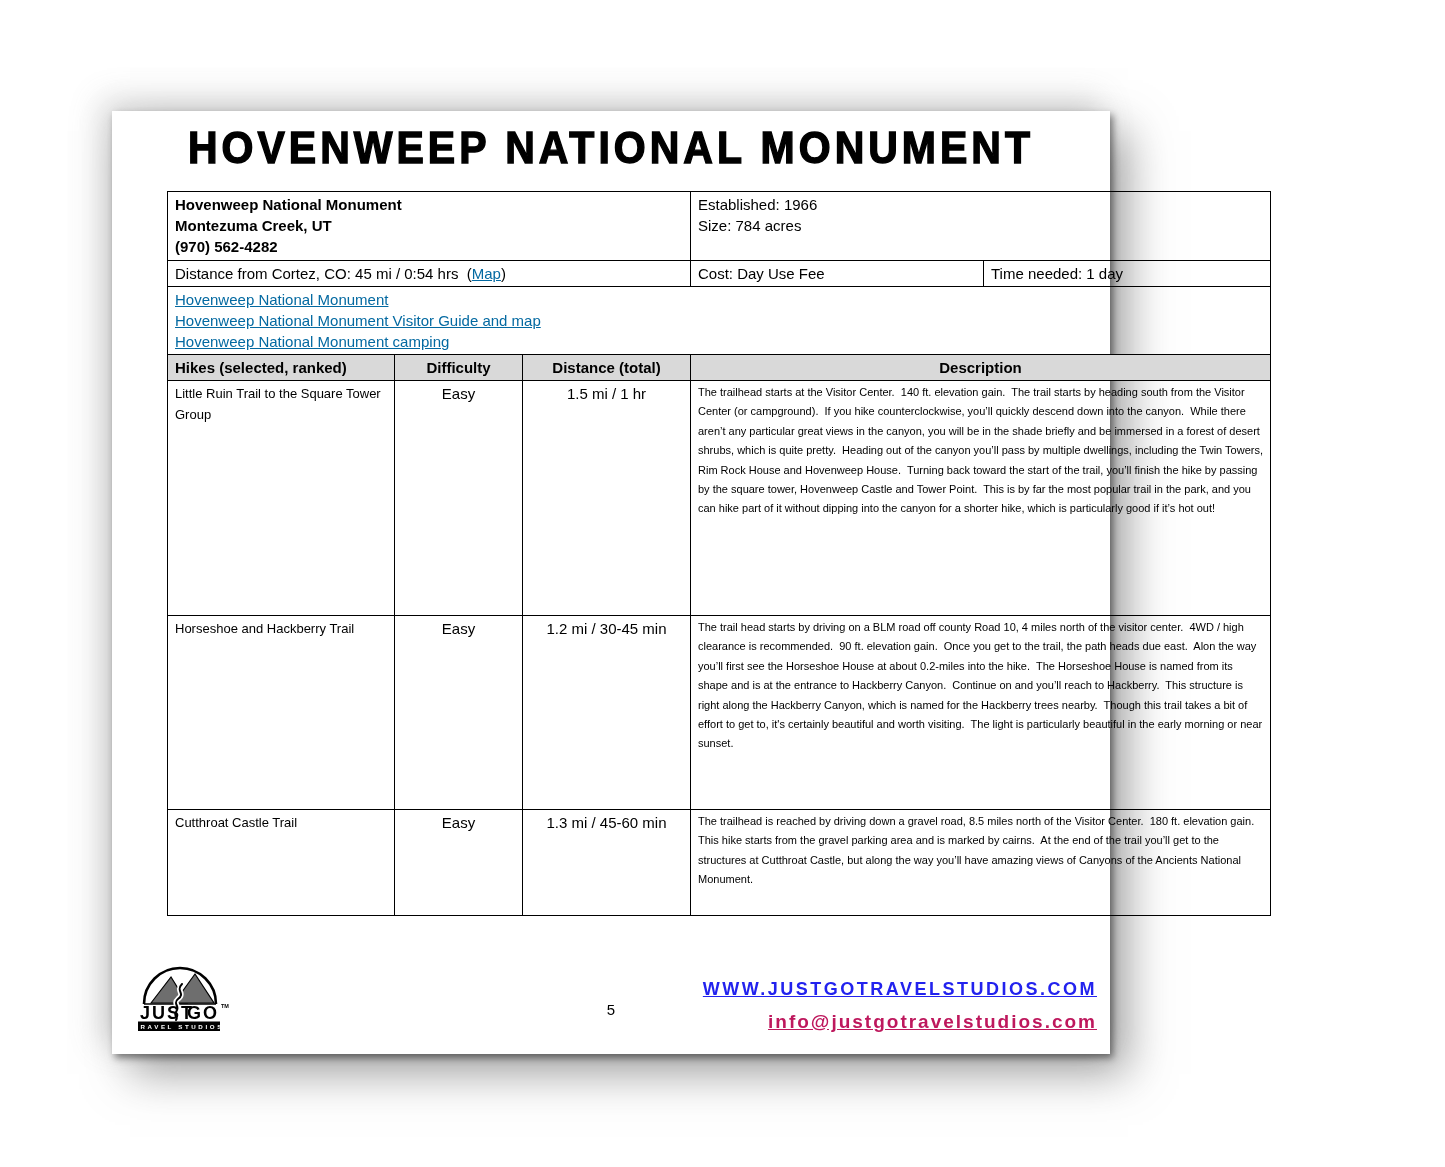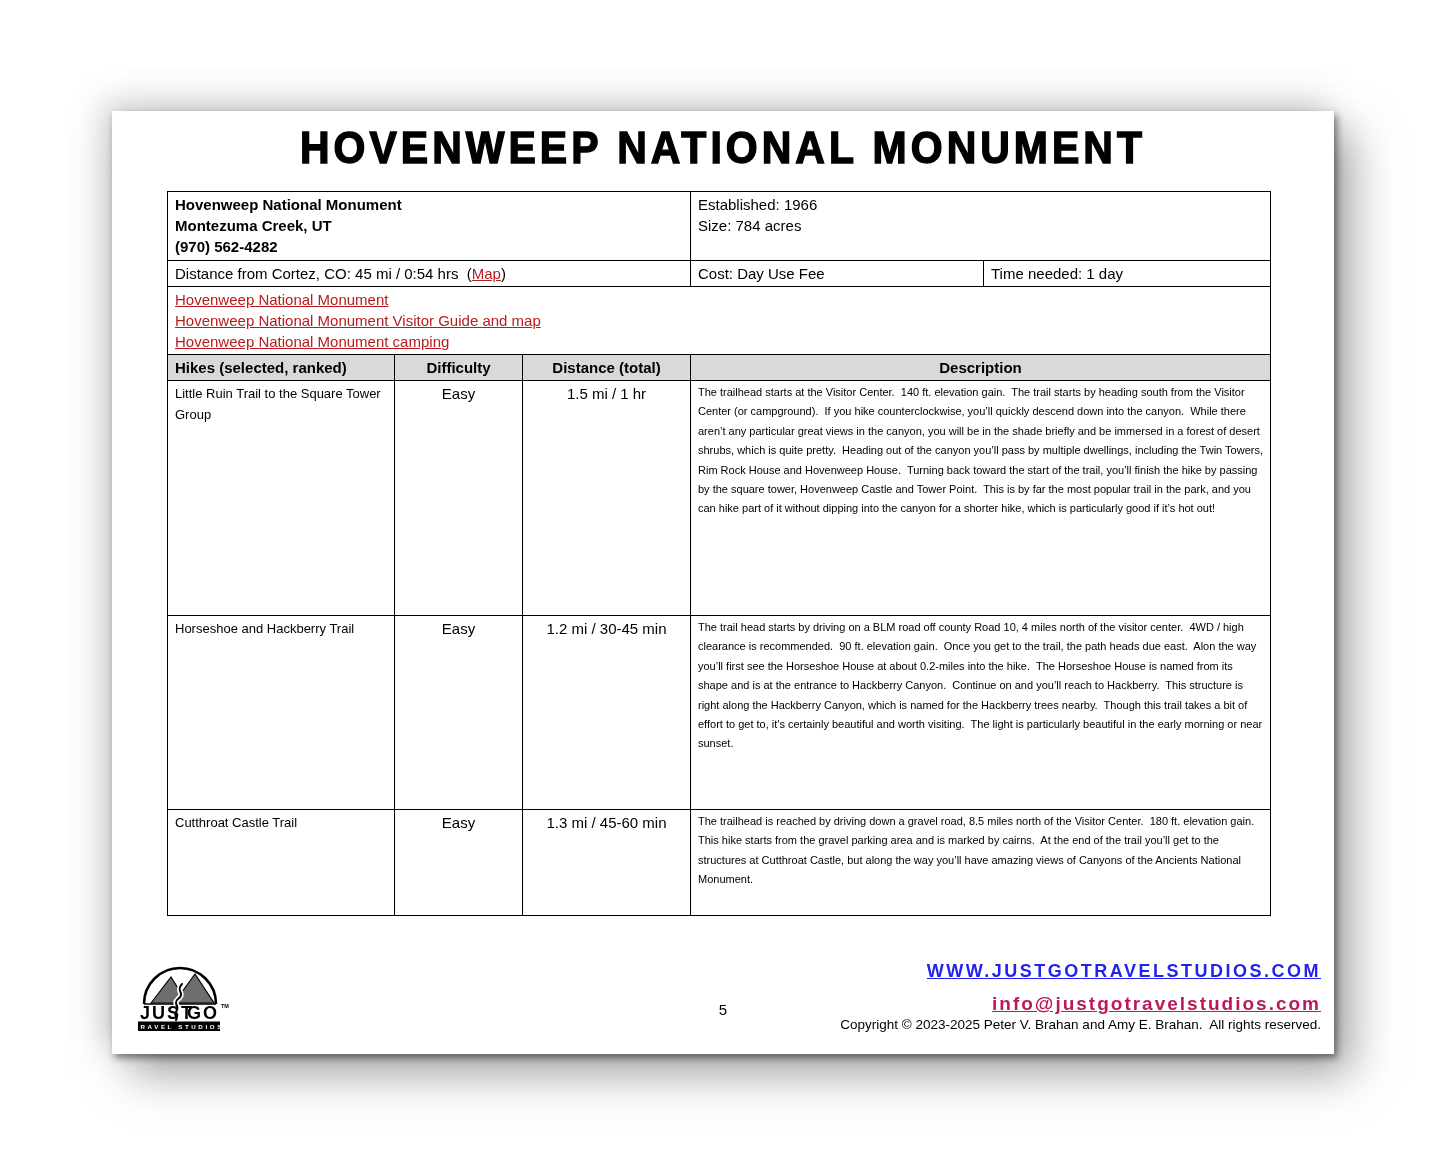--- a/index.html
+++ b/index.html
@@ -1,19 +1,19 @@
 <!DOCTYPE html>
 <html><head>
 <meta charset="utf-8">
 <style>
   html,body{margin:0;padding:0;background:#ffffff;}
   body{width:1445px;height:1167px;position:relative;font-family:"Liberation Sans",sans-serif;overflow:hidden;}
 
   .page{
-    position:absolute;left:112px;top:111px;width:1222px;height:943px;background:#ffffff;
+    position:absolute;left:112px;top:111px;width:998px;height:943px;background:#ffffff;
     box-shadow: 3px 4px 7px rgba(0,0,0,0.45), 18px 20px 42px rgba(90,90,90,0.55), -10px -10px 30px rgba(120,120,120,0.30);
   }
 
   .doc-title{
     margin:14px 0 0 0;text-align:center;
     font-size:41px;font-weight:bold;letter-spacing:4px;color:#000;
     -webkit-text-stroke:1.3px #000;
     transform:scaleY(1.06);
   }
 
@@ -31,21 +31,21 @@
   .row-links td{height:62px;}
   .row-header td{height:20px;background:#D9D9D9;font-weight:bold;}
   .row-hike1 > td{height:230px;}
   .row-hike2 > td{height:189px;}
   .row-hike3 > td{height:101px;}
   .center{text-align:center;}
   .desc{font-size:11px;line-height:19.4px;white-space:pre-wrap;}
   .hike-name{font-size:13px;}
   .prewrap{white-space:pre-wrap;}
 
-  a.doc-link{color:#b91c1c;text-decoration:underline;cursor:pointer;}
+  a.doc-link{color:#0369a1;text-decoration:underline;cursor:pointer;}
   .links-stack a{display:inline-block;}
   .links-stack div{line-height:21px;}
 
   
   .logo{position:absolute;left:6px;top:851px;}
   .page-number{position:absolute;left:50%;transform:translateX(-50%);bottom:36px;font-size:15px;color:#000;}
   .footer-right{position:absolute;right:13px;bottom:20px;text-align:right;line-height:1.25;}
   .footer-site{display:block;font-size:18px;font-weight:bold;letter-spacing:2.5px;color:#2222EE;text-decoration:underline;}
   .footer-email{display:block;font-size:19px;font-weight:bold;letter-spacing:2px;color:#be185d;text-decoration:underline;margin-top:10px;}
   .footer-copy{display:block;font-size:13.5px;color:#000;margin-top:1px;white-space:pre-wrap;}
@@ -150,16 +150,15 @@
 
     <rect x="20" y="59.5" width="82" height="9.5" fill="#000"></rect>
     <text x="61" y="67" font-size="6.2" font-weight="bold" letter-spacing="2.6" fill="#fff" text-anchor="middle">TRAVEL STUDIOS</text>
   </svg>
 
   <div class="page-number">5</div>
 
   <div class="footer-right">
     <a class="footer-site">WWW.JUSTGOTRAVELSTUDIOS.COM</a>
     <a class="footer-email">info@justgotravelstudios.com</a>
-    <span class="footer-copy">Copyright © 2023-2025 Peter V. Brahan and Amy E. Brahan.  All rights reserved.</span>
   </div>
 
 </div>
 
 </body></html>

